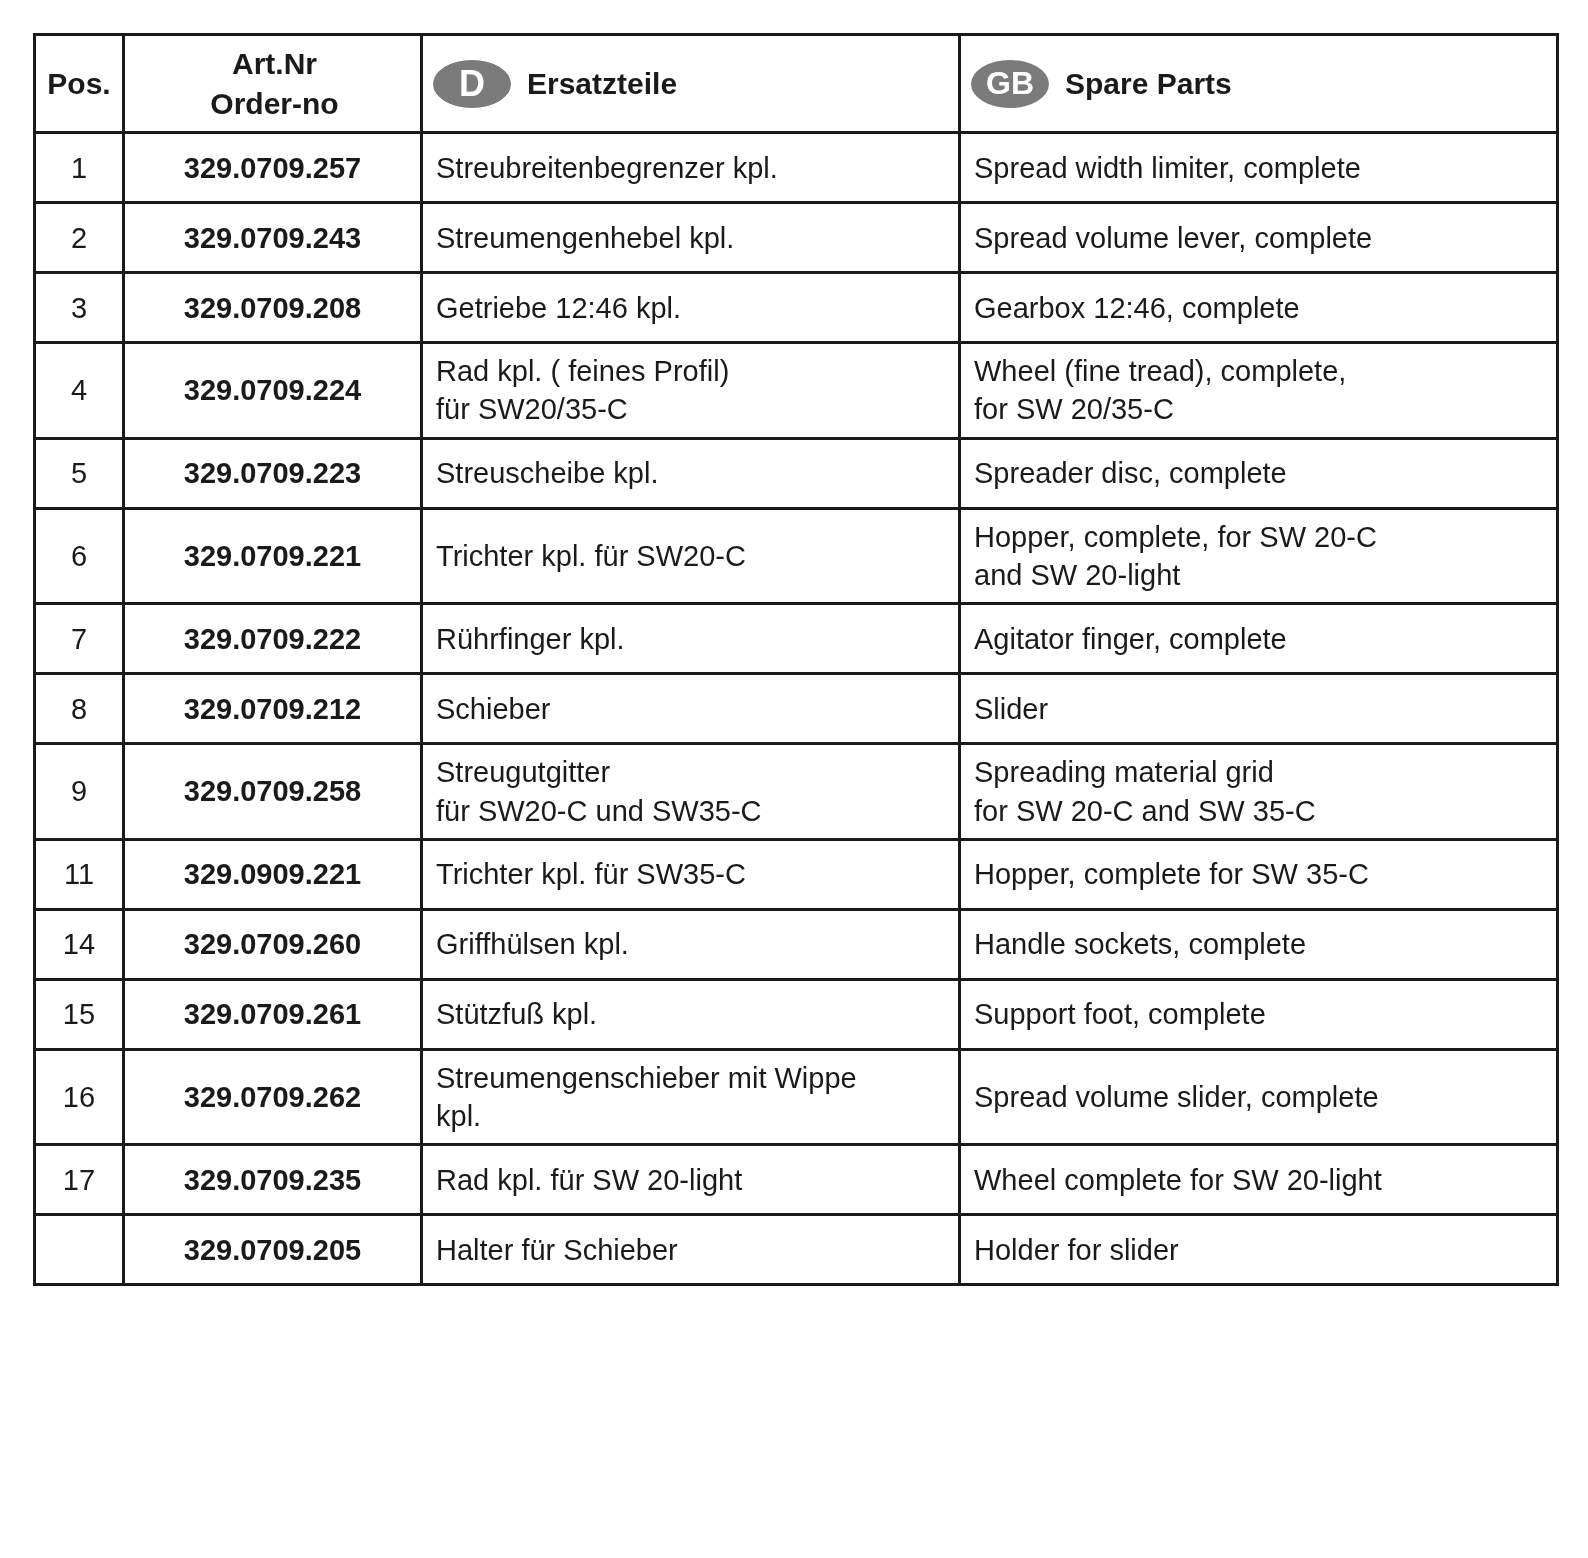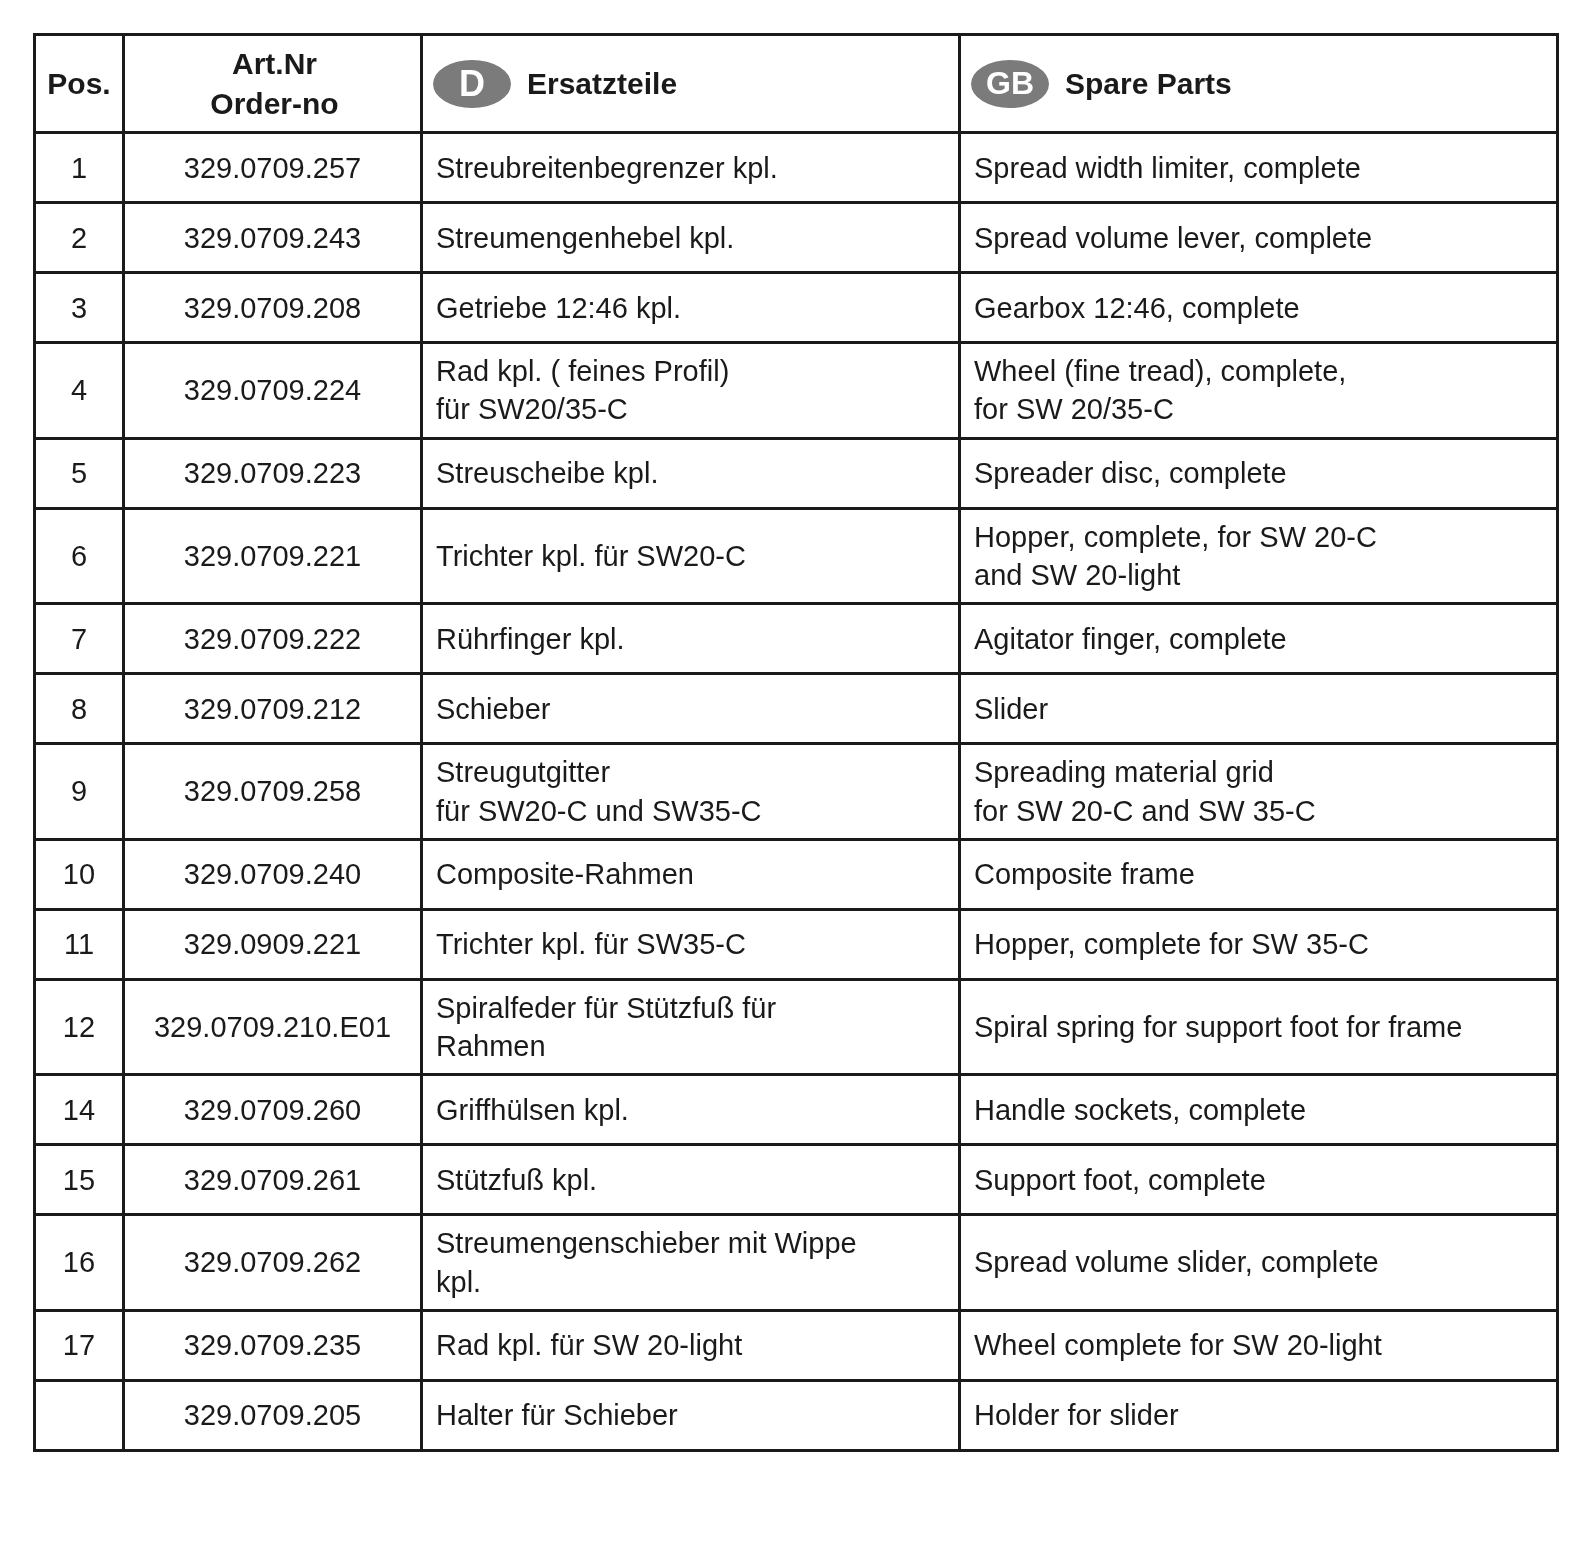--- a/index.html
+++ b/index.html
@@ -40,21 +40,21 @@
     background: #ffffff;
   }
   thead th { height: 82px; font-weight: bold; font-size: 30px; }
   tbody td { height: 70px; }
 
   th.h-pos { text-align: center; padding-left: 6px; padding-right: 6px; }
   th.h-art { text-align: center; padding-left: 16px; }
   th.h-lang { text-align: left; padding-left: 10px; }
 
   td.pos { text-align: center; font-weight: normal; }
-  td.art { text-align: center; font-weight: normal; padding-left: 6px; padding-right: 6px; }
+  td.art { text-align: center; font-weight: bold; padding-left: 6px; padding-right: 6px; }
   td.de, td.en { text-align: left; white-space: pre-line; padding-left: 13px; }
 
   .lang-head {
     display: flex;
     align-items: center;
     gap: 16px;
   }
   .badge {
     display: inline-flex;
     align-items: center;
@@ -158,37 +158,24 @@
   </tr>
         <tr>
     <td class="pos">9</td>
     <td class="art">329.0709.258</td>
     <td class="de">Streugutgitter
 für SW20-C und SW35-C</td>
     <td class="en">Spreading material grid
 for SW 20-C and SW 35-C</td>
   </tr>
         <tr>
-    <td class="pos">10</td>
-    <td class="art">329.0709.240</td>
-    <td class="de">Composite-Rahmen</td>
-    <td class="en">Composite frame</td>
-  </tr>
-        <tr>
     <td class="pos">11</td>
     <td class="art">329.0909.221</td>
     <td class="de">Trichter kpl. für SW35-C</td>
     <td class="en">Hopper, complete for SW 35-C</td>
-  </tr>
-        <tr>
-    <td class="pos">12</td>
-    <td class="art">329.0709.210.E01</td>
-    <td class="de">Spiralfeder für Stützfuß für
-Rahmen</td>
-    <td class="en">Spiral spring for support foot for frame</td>
   </tr>
         <tr>
     <td class="pos">14</td>
     <td class="art">329.0709.260</td>
     <td class="de">Griffhülsen kpl.</td>
     <td class="en">Handle sockets, complete</td>
   </tr>
         <tr>
     <td class="pos">15</td>
     <td class="art">329.0709.261</td>

